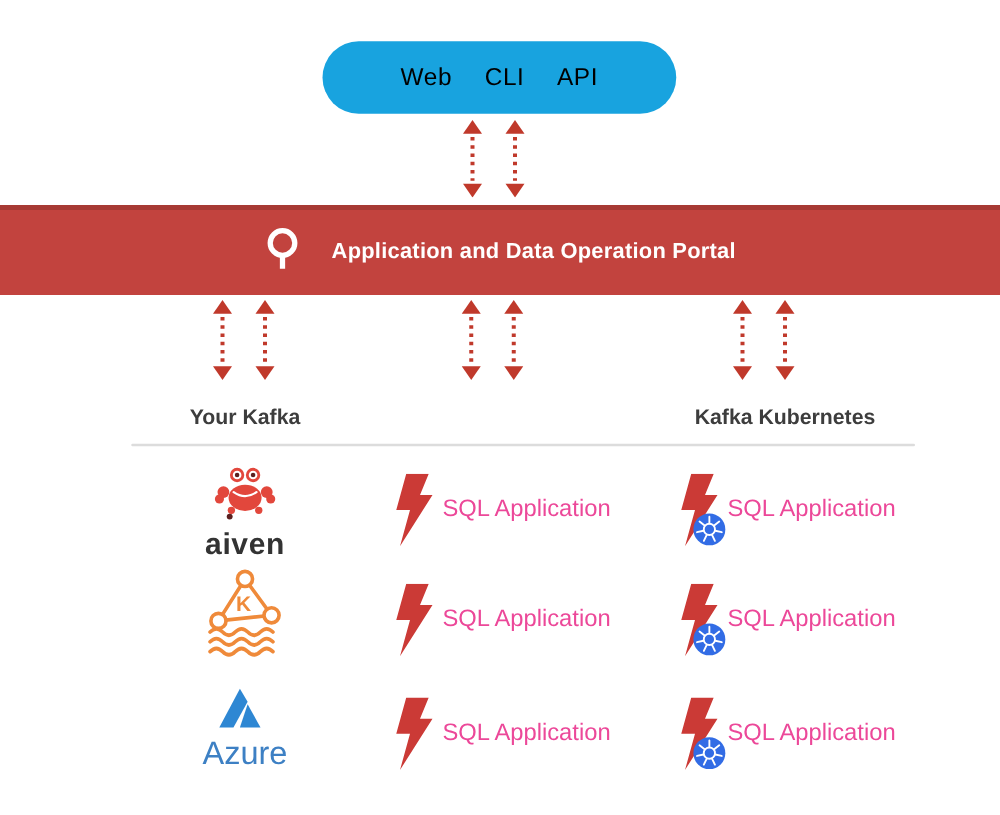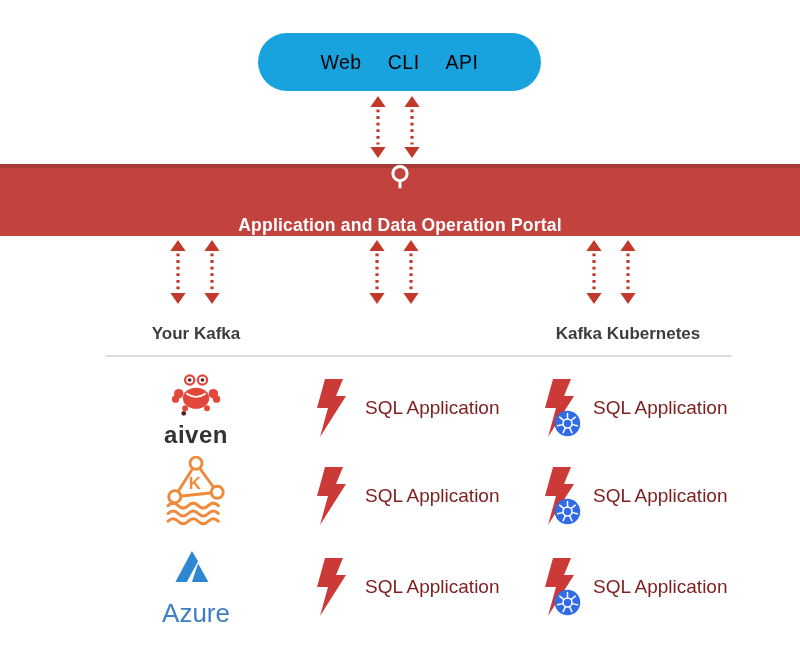--- a/index.html
+++ b/index.html
@@ -11,41 +11,41 @@
     position:absolute;left:258px;top:33px;width:283px;height:58px;
     background:#18a3df;border-radius:29px;
     display:flex;align-items:center;justify-content:center;gap:26px;
     color:#000000;font-size:19.5px;letter-spacing:.5px;
   }
 
   
   .banner{
     position:absolute;left:0;top:164px;width:800px;height:72px;
     background:#c2433e;box-shadow:inset 0 4px 0 #a73a34;
-    display:flex;align-items:center;justify-content:center;gap:24px;flex-direction:column;
+    display:flex;align-items:center;justify-content:center;gap:24px;
   }
   .banner-title{color:#ffffff;font-size:17.5px;font-weight:700;letter-spacing:.2px;}
 
   
   .col-header{
     position:absolute;top:324px;transform:translateX(-50%);
     font-size:17px;font-weight:700;color:#3d3d3d;white-space:nowrap;
   }
   .divider{position:absolute;left:105px;top:355px;width:627px;height:2px;background:#dcdcdc;border-radius:1px;}
 
   
   .logo-block{position:absolute;transform:translateX(-50%);text-align:center;line-height:1;}
   .aiven-text{font-size:24px;font-weight:700;color:#333333;letter-spacing:.5px;margin-top:1px;}
-  .azure-text{font-size:26px;font-weight:400;color:#3d80c4;margin-top:14px;}
+  .azure-text{font-size:26px;font-weight:400;color:#3d80c4;margin-top:2px;}
 
   
   .sqlrow{position:absolute;height:58px;display:flex;align-items:center;}
   .boltwrap{position:relative;display:inline-block;width:32px;height:58px;}
   .k8badge{position:absolute;left:11px;top:31px;}
-  .sqllabel{margin-left:18px;font-size:19px;color:#7f1d1d;white-space:nowrap;}
+  .sqllabel{margin-left:7px;font-size:19px;color:#ec4899;white-space:nowrap;}
 
   svg{display:block;}
   .inlinesvg{display:inline-block;}
 </style>
 </head>
 <body>
 
 <svg width="0" height="0" style="position:absolute">
   <defs>
     <symbol id="sym-bolt" viewBox="0 0 32 58">

